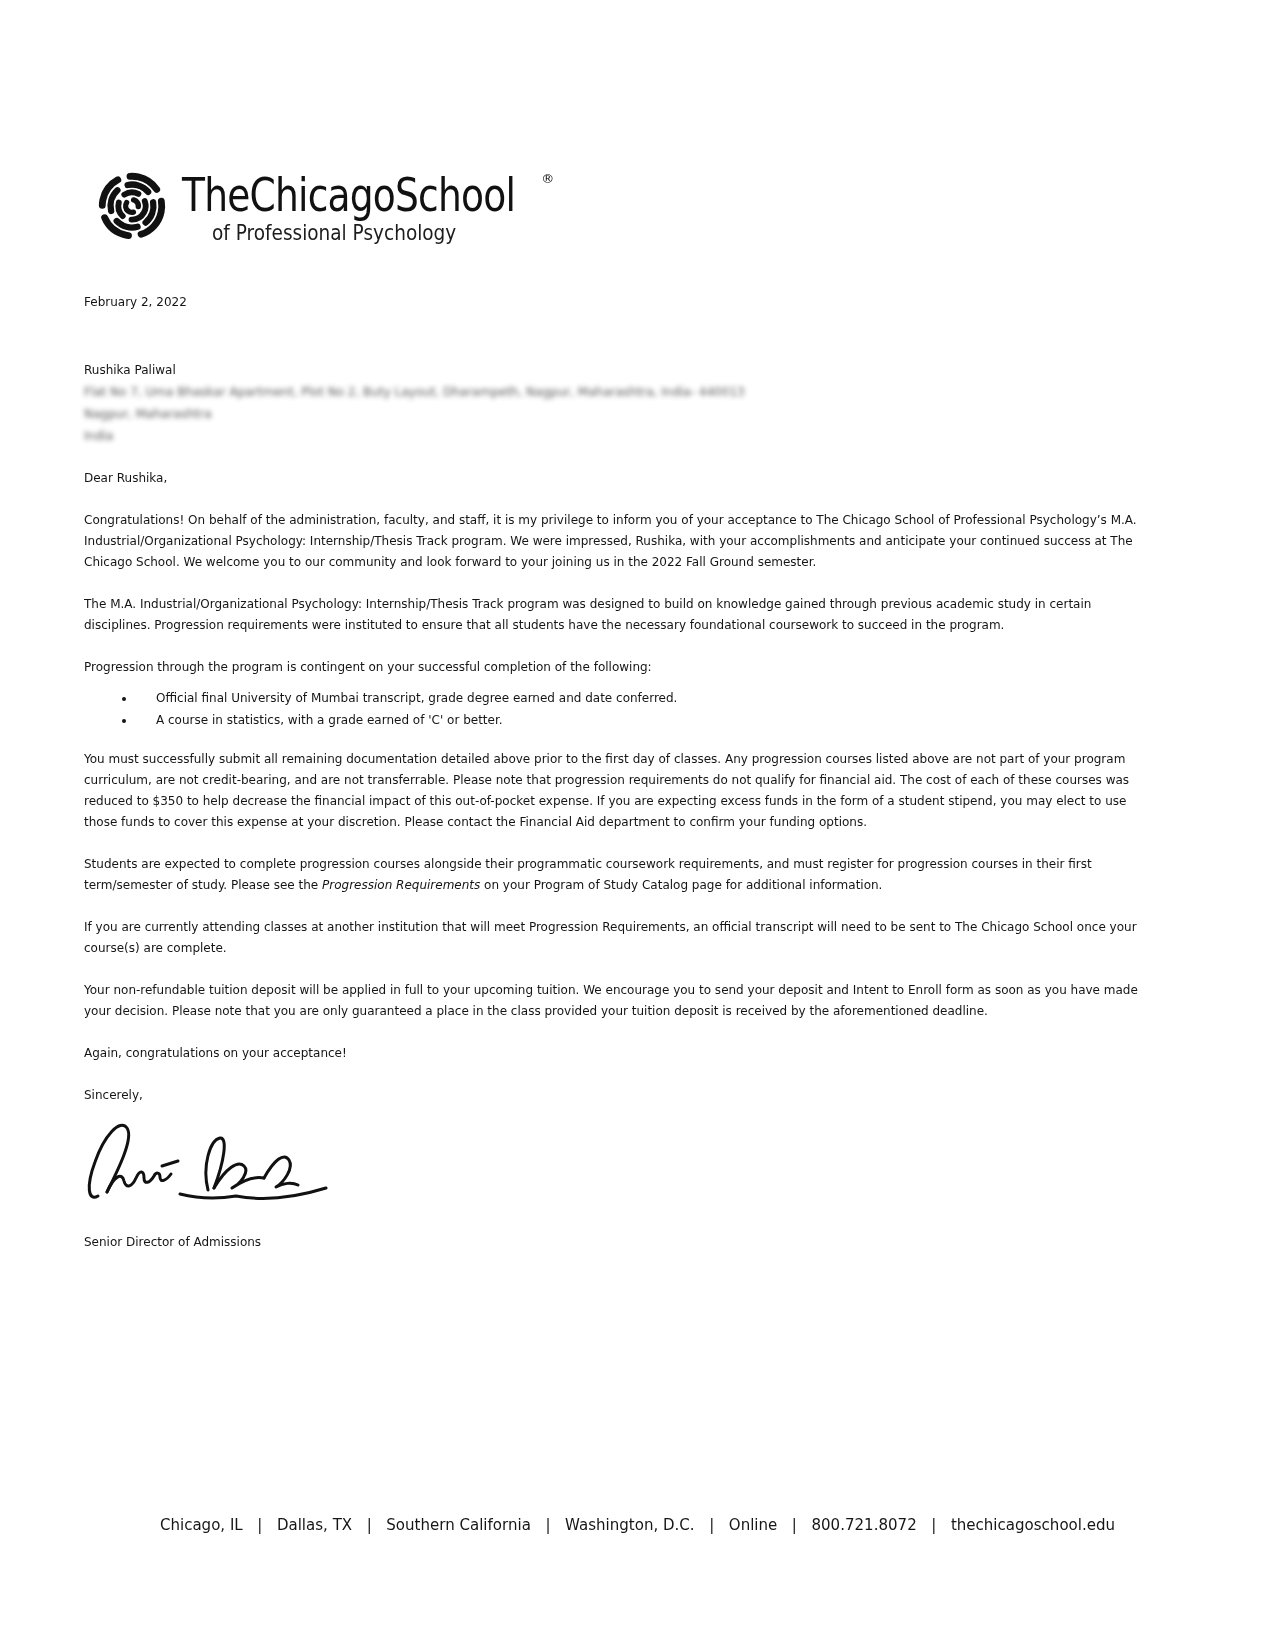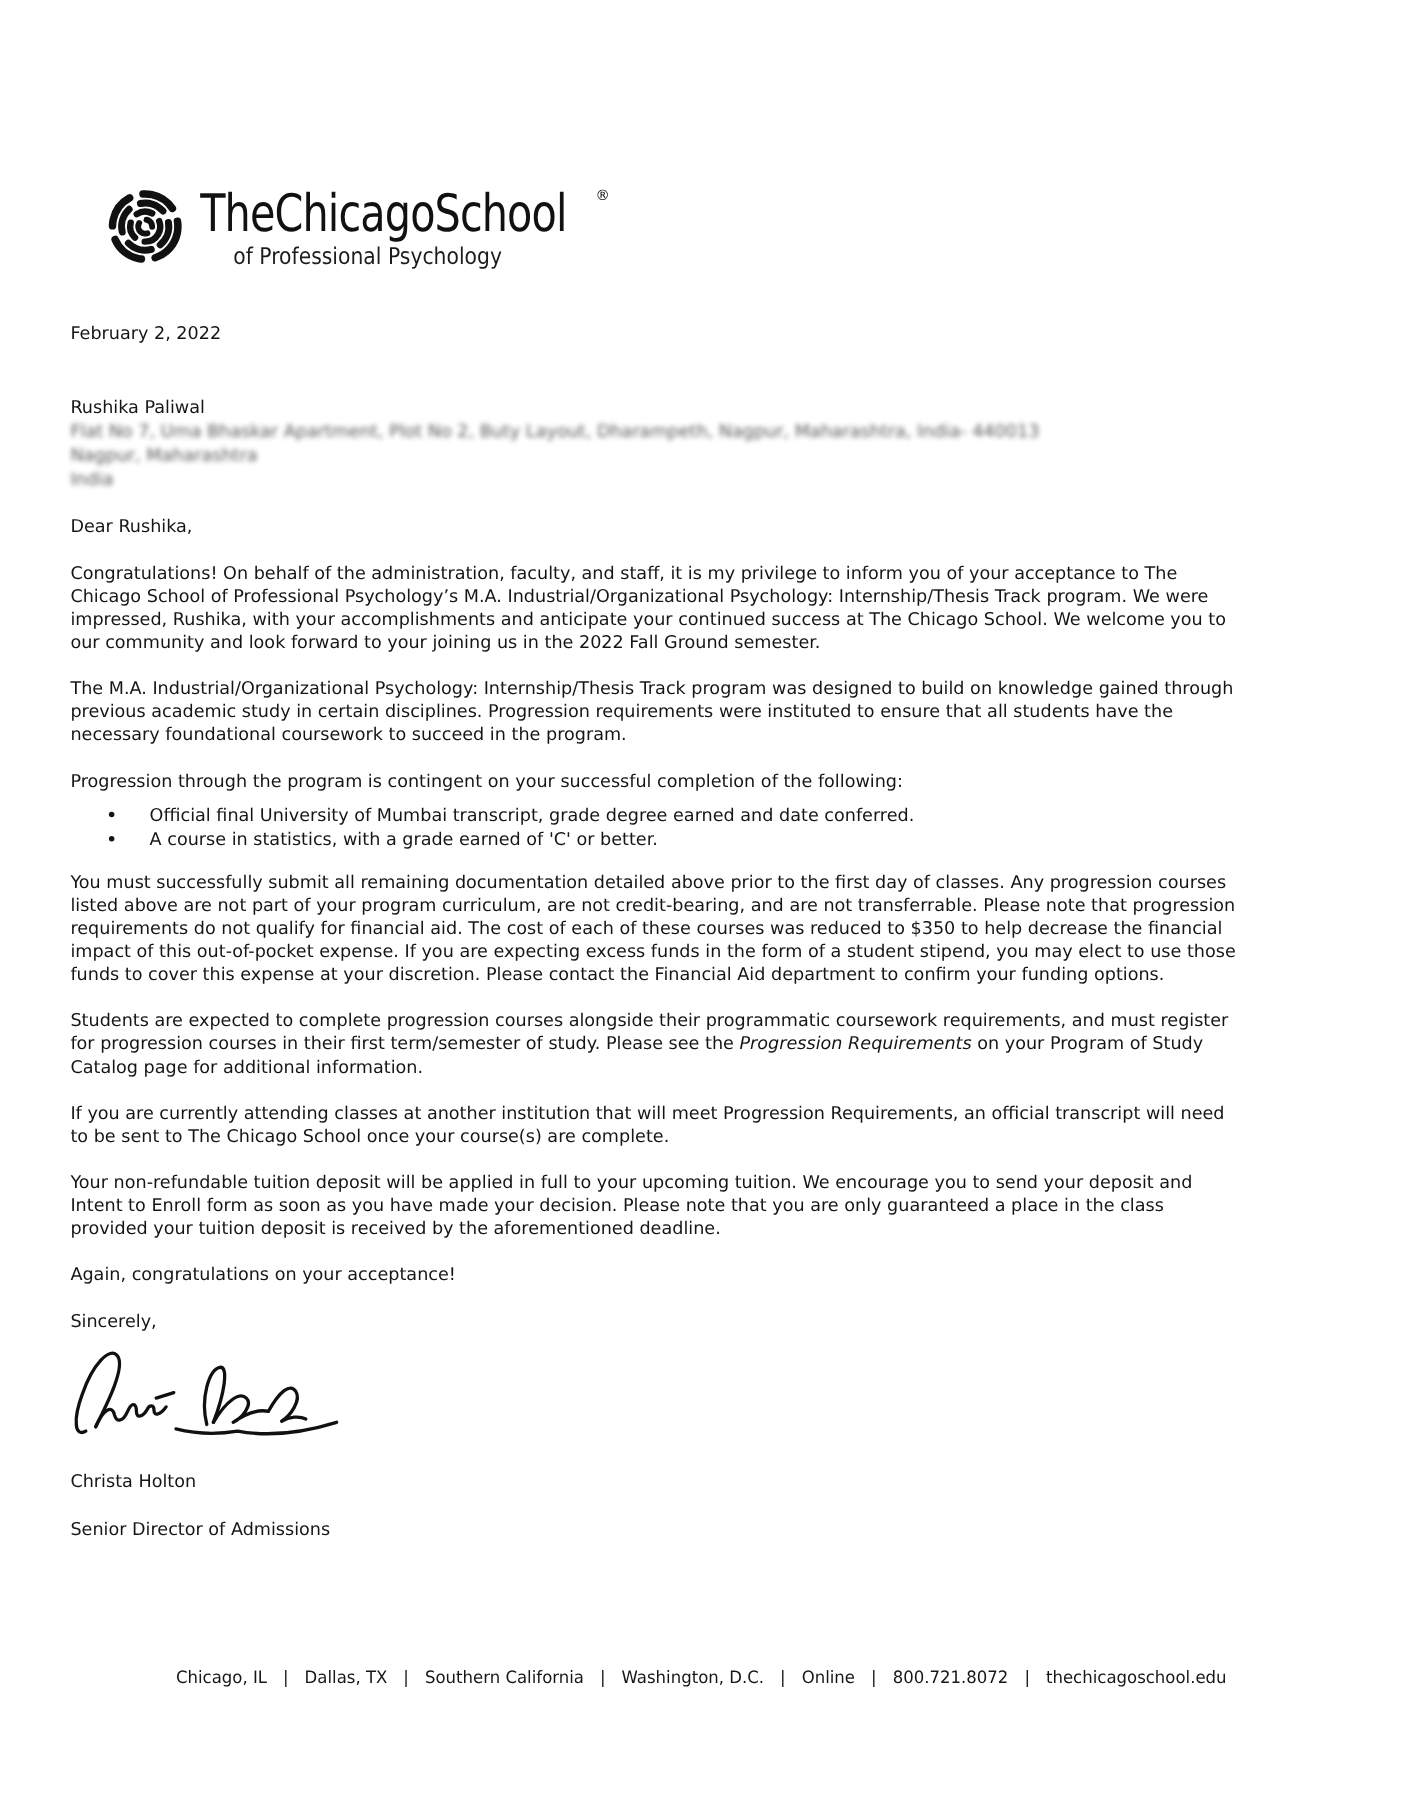--- a/index.html
+++ b/index.html
@@ -25,22 +25,22 @@
   }
   .brand-reg { font-size:13px; line-height:13px; margin-left:-57px; margin-top:0; color:#111; }
   .brand-tagline {
     font-size:21px; color:#1c1c1c; letter-spacing:0;
     transform:scaleX(0.88); transform-origin:left top;
     margin-left:30px; margin-top:3px; white-space:nowrap;
   }
 
   
   .letter-body {
-    position:absolute; left:64px; top:271px; width:1066px;
-    font-size:16px; line-height:21px; color:#151515;
+    position:absolute; left:84px; top:271px; width:1066px;
+    font-size:12px; line-height:21px; color:#151515;
   }
   .letter-body p { margin:21px 0 0 0; }
   .date-line { margin:0; }
   .recipient-block { margin-top:46px; line-height:22px; }
   .redacted { filter:blur(2.6px); opacity:.82; color:#333; }
   .greeting { margin-top:26px; }
   ul.requirements { margin:10px 0 0 0; padding:0 0 0 52px; }
   ul.requirements li { margin:0; padding-left:20px; line-height:21.5px; }
   .after-list { margin-top:18px !important; }
   b { font-weight:normal; }
@@ -131,21 +131,20 @@
 
         <path d="M124,80 C118,56 126,30 136,28 C144,27 140,52 130,78"></path>
         <path d="M130,78 C142,58 154,50 160,56 C166,62 156,74 148,78 C158,71 170,66 180,68"></path>
 
         <path d="M180,68 C190,50 200,42 205,50 C210,58 200,72 192,77 C199,73 208,72 214,75"></path>
 
         <path d="M96,84 C120,90 140,88 152,86 C184,92 216,86 242,78"></path>
       </g>
     </svg>
 
-    <p class="signer-name">Christa Holton</p>
     <p class="signer-title">Senior Director of Admissions</p>
   </div>
 
   <div class="page-footer">
     <span>Chicago, IL</span><span class="sep">|</span><span>Dallas, TX</span><span class="sep">|</span><span>Southern California</span><span class="sep">|</span><span>Washington, D.C.</span><span class="sep">|</span><span>Online</span><span class="sep">|</span><span>800.721.8072</span><span class="sep">|</span><span>thechicagoschool.edu</span>
   </div>
 
 </div>
 
 </body></html>

